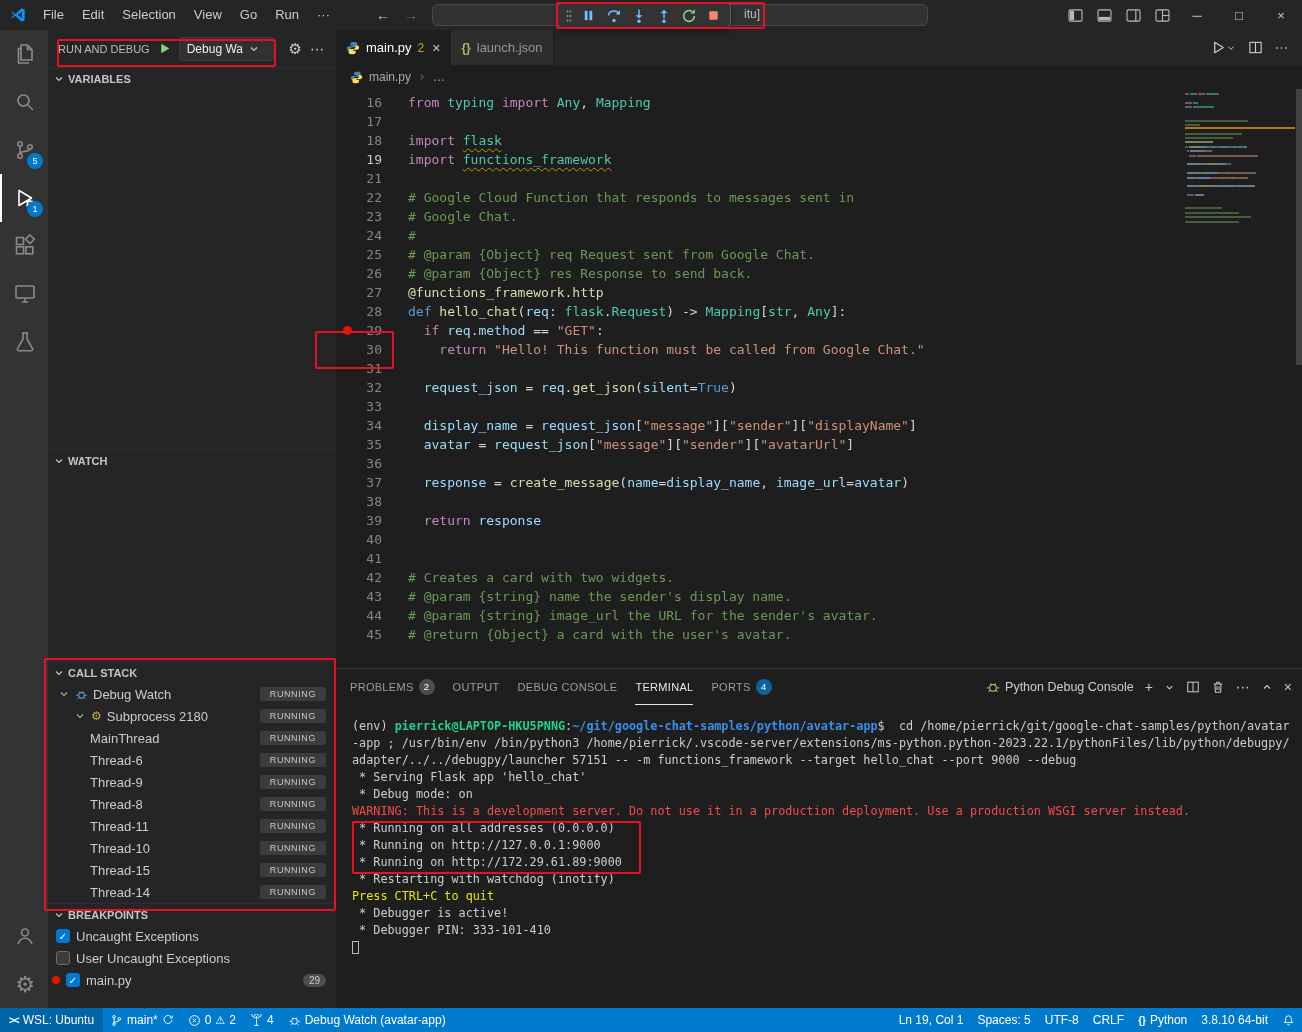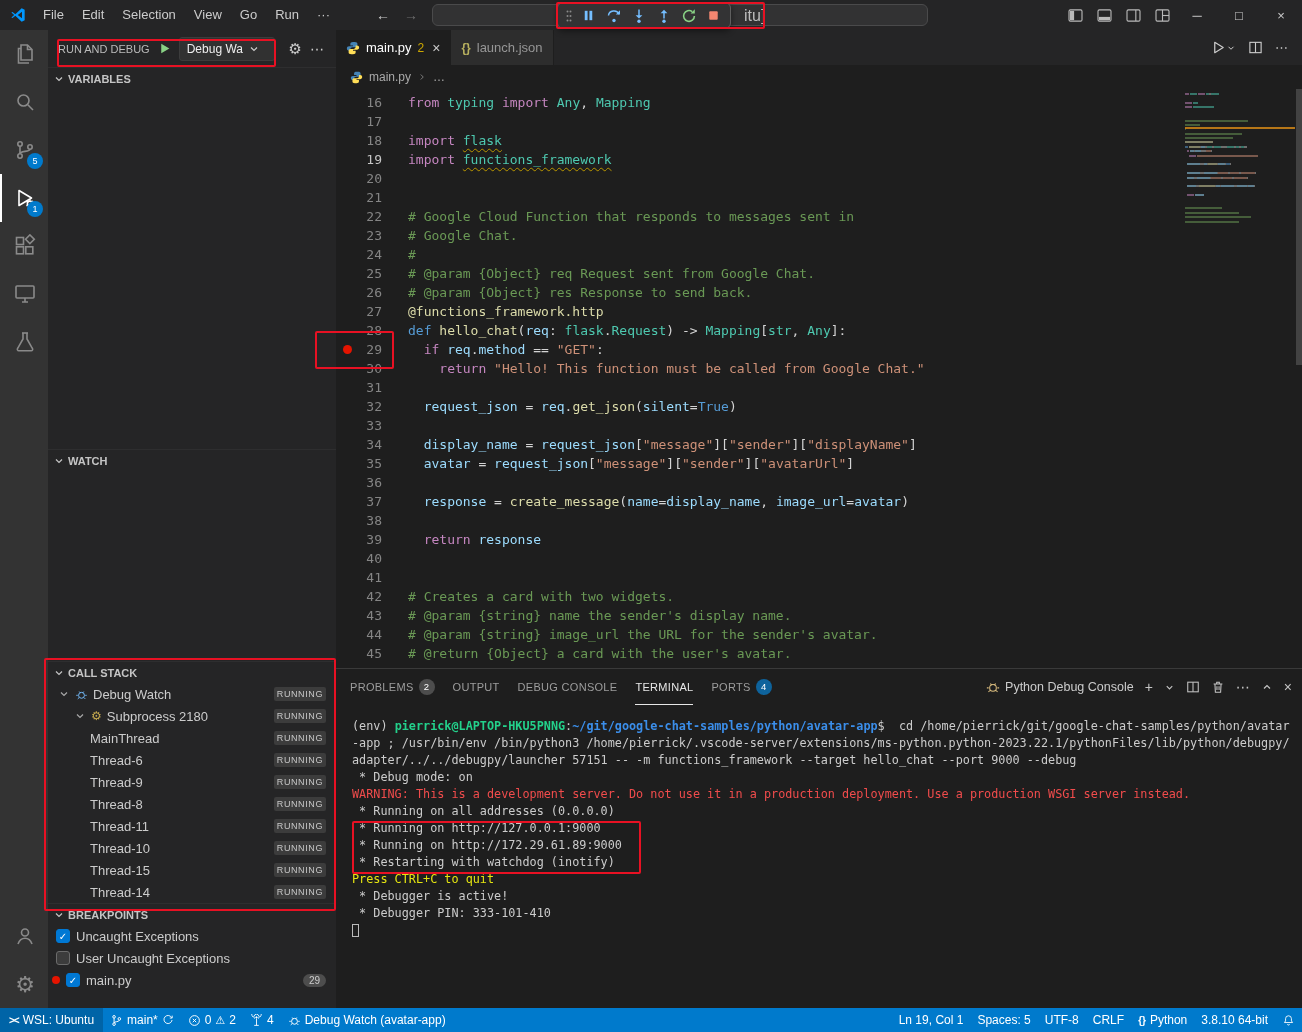--- a/index.html
+++ b/index.html
@@ -8,21 +8,21 @@
 .window{position:absolute;inset:0}
 
 
 .titlebar{position:absolute;top:0;left:0;right:0;height:30px;background:#252526;display:flex;align-items:center}
 .vscode-logo{margin:0 8px 0 10px;display:flex}
 .menu-bar{display:flex;align-items:center}
 .menu-item{padding:0 9px;font-size:13px;color:#cccccc;line-height:30px;cursor:default}
 .nav-arrows{position:absolute;left:376px;top:0;height:30px;display:flex;align-items:center;gap:14px;font-size:14px;color:#cccccc}
 .nav-arrow.dim{color:#6e6e6e}
 .command-center{position:absolute;left:432px;top:4px;width:496px;height:22px;background:#323233;border:1px solid #4a4a4b;border-radius:6px}
-.title-fragment{position:absolute;left:744px;top:7px;font-size:16px;color:#bcbcbc}
+.title-fragment{position:absolute;left:744px;top:7px;font-size:12px;color:#bcbcbc}
 .debug-toolbar{position:absolute;left:557px;top:2px;height:27px;display:flex;align-items:center;padding:0 4px;background:#333334;border:1px solid #5f5f5f;border-radius:6px;box-shadow:0 2px 6px rgba(0,0,0,.45);z-index:5}
 .dbg-btn{width:25px;height:25px;display:flex;align-items:center;justify-content:center;background:none;border:none;cursor:pointer}
 .grip{display:flex;align-items:center;padding:0 3px}
 .layout-controls{position:absolute;right:132px;top:0;height:30px;display:flex;align-items:center;gap:14px}
 .window-controls{position:absolute;right:0;top:0;height:30px;display:flex}
 .win-btn{width:42px;height:30px;display:flex;align-items:center;justify-content:center;font-size:13px;color:#cccccc}
 
 
 .main{position:absolute;top:30px;left:0;right:0;bottom:24px;display:flex}
 
@@ -41,21 +41,21 @@
 .play-btn{display:flex;align-items:center;cursor:pointer}
 .cfg-dd{display:flex;align-items:center;gap:5px;background:#313131;border:1px solid #3c3c3c;border-radius:3px;height:24px;padding:0 7px;min-width:96px;cursor:pointer}
 .cfg-dd .lbl{font-size:12px;color:#eeeeee;white-space:nowrap}
 .side-gear{margin-left:auto;font-size:15px;color:#cccccc;cursor:pointer;font-family:"DejaVu Sans",sans-serif}
 .side-more{font-size:14px;color:#cccccc;cursor:pointer;padding-right:2px}
 .section-header{height:22px;display:flex;align-items:center;gap:3px;padding-left:5px;font-size:11px;font-weight:bold;color:#c5c5c5;border-top:1px solid #2e2e2f}
 .sec-var-body{height:360px}
 .sec-watch-body{height:190px}
 .cs-list{height:220px;overflow:hidden}
 .cs-row{display:flex;align-items:center;height:22px;font-size:13px;color:#cccccc;gap:5px;padding-right:10px;cursor:pointer}
-.run-badge{margin-left:auto;font-size:9px;letter-spacing:.6px;color:#c8c8c8;background:#3c3c3c;padding:2px 3px;border-radius:2px}
+.run-badge{margin-left:auto;font-size:9px;letter-spacing:.6px;color:#c8c8c8;background:#3c3c3c;padding:2px 10px;border-radius:2px}
 .bp-list{flex:1;overflow:hidden}
 .bp-row{display:flex;align-items:center;height:22px;font-size:13px;color:#cccccc;gap:6px;padding:0 10px 0 8px;cursor:pointer}
 .chk{width:14px;height:14px;border:1px solid #6b6b6b;border-radius:3px;background:#3c3c3c;display:flex;align-items:center;justify-content:center;font-size:10px;color:#fff;flex:none}
 .chk.on{background:#0078d4;border-color:#0078d4}
 .bp-dot-side{width:8px;height:8px;border-radius:50%;background:#e51400;flex:none;margin-left:-4px}
 .line-badge{margin-left:auto;background:#4d4d4d;color:#cccccc;font-size:10px;border-radius:8px;padding:1px 6px}
 .mini-chevron{width:12px;height:12px;flex:none}
 .row-icon{width:13px;height:13px;flex:none}
 
 
@@ -459,21 +459,20 @@
           </svg>
         <span>…</span>
       </div>
 
       <div class="code-area">
         <div class="code-lines">
             <div class="code-row"><span class="bp-cell"></span><span class="ln">16</span><span class="ct"><span class="tok-k">from</span><span class="tok-d"> </span><span class="tok-t">typing</span><span class="tok-d"> </span><span class="tok-k">import</span><span class="tok-d"> </span><span class="tok-t">Any</span><span class="tok-d">, </span><span class="tok-t">Mapping</span></span></div>
             <div class="code-row"><span class="bp-cell"></span><span class="ln">17</span><span class="ct"></span></div>
             <div class="code-row"><span class="bp-cell"></span><span class="ln">18</span><span class="ct"><span class="tok-k">import</span><span class="tok-d"> </span><span class="tok-tu">flask</span></span></div>
             <div class="code-row"><span class="bp-cell"></span><span class="ln" style="color: rgb(198, 198, 198);">19</span><span class="ct"><span class="tok-k">import</span><span class="tok-d"> </span><span class="tok-tu">functions_framework</span></span></div>
-            <div class="code-row"><span class="bp-cell"></span><span class="ln">20</span><span class="ct"></span></div>
             <div class="code-row"><span class="bp-cell"></span><span class="ln">21</span><span class="ct"></span></div>
             <div class="code-row"><span class="bp-cell"></span><span class="ln">22</span><span class="ct"><span class="tok-c"># Google Cloud Function that responds to messages sent in</span></span></div>
             <div class="code-row"><span class="bp-cell"></span><span class="ln">23</span><span class="ct"><span class="tok-c"># Google Chat.</span></span></div>
             <div class="code-row"><span class="bp-cell"></span><span class="ln">24</span><span class="ct"><span class="tok-c">#</span></span></div>
             <div class="code-row"><span class="bp-cell"></span><span class="ln">25</span><span class="ct"><span class="tok-c"># @param {Object} req Request sent from Google Chat.</span></span></div>
             <div class="code-row"><span class="bp-cell"></span><span class="ln">26</span><span class="ct"><span class="tok-c"># @param {Object} res Response to send back.</span></span></div>
             <div class="code-row"><span class="bp-cell"></span><span class="ln">27</span><span class="ct"><span class="tok-f">@functions_framework.http</span></span></div>
             <div class="code-row"><span class="bp-cell"></span><span class="ln">28</span><span class="ct"><span class="tok-kb">def</span><span class="tok-d"> </span><span class="tok-f">hello_chat</span><span class="tok-d">(</span><span class="tok-v">req</span><span class="tok-d">: </span><span class="tok-t">flask</span><span class="tok-d">.</span><span class="tok-t">Request</span><span class="tok-d">) -&gt; </span><span class="tok-t">Mapping</span><span class="tok-d">[</span><span class="tok-t">str</span><span class="tok-d">, </span><span class="tok-t">Any</span><span class="tok-d">]:</span></span></div>
             <div class="code-row"><span class="bp-cell"><span class="bp-dot"></span></span><span class="ln">29</span><span class="ct"><span class="tok-d">  </span><span class="tok-k">if</span><span class="tok-d"> </span><span class="tok-v">req</span><span class="tok-d">.</span><span class="tok-v">method</span><span class="tok-d"> == </span><span class="tok-s">"GET"</span><span class="tok-d">:</span></span></div>
             <div class="code-row"><span class="bp-cell"></span><span class="ln">30</span><span class="ct"><span class="tok-d">    </span><span class="tok-k">return</span><span class="tok-d"> </span><span class="tok-s">"Hello! This function must be called from Google Chat."</span></span></div>
@@ -706,20 +705,21 @@
                   <path d="M4 10l4-4 4 4" fill="none" stroke="#c5c5c5" stroke-width="1.6"></path>
                 </svg>
               </span>
             <span class="pa-text">×</span>
           </div>
         </div>
         <div class="terminal">
             <div class="t-line"><span class="t-d">(env) </span><span class="t-g">pierrick@LAPTOP-HKU5PNNG</span><span class="t-d">:</span><span class="t-b">~/git/google-chat-samples/python/avatar-app</span><span class="t-d">$  cd /home/pierrick/git/google-chat-samples/python/avatar</span></div>
             <div class="t-line"><span class="t-d">-app ; /usr/bin/env /bin/python3 /home/pierrick/.vscode-server/extensions/ms-python.python-2023.22.1/pythonFiles/lib/python/debugpy/</span></div>
             <div class="t-line"><span class="t-d">adapter/../../debugpy/launcher 57151 -- -m functions_framework --target hello_chat --port 9000 --debug</span></div>
+            <div class="t-line"><span class="t-d"> * Serving Flask app 'hello_chat'</span></div>
             <div class="t-line"><span class="t-d"> * Debug mode: on</span></div>
             <div class="t-line"><span class="t-r">WARNING: This is a development server. Do not use it in a production deployment. Use a production WSGI server instead.</span></div>
             <div class="t-line"><span class="t-d"> * Running on all addresses (0.0.0.0)</span></div>
             <div class="t-line"><span class="t-d"> * Running on http://127.0.0.1:9000</span></div>
             <div class="t-line"><span class="t-d"> * Running on http://172.29.61.89:9000</span></div>
             <div class="t-line"><span class="t-d"> * Restarting with watchdog (inotify)</span></div>
             <div class="t-line"><span class="t-y">Press CTRL+C to quit</span></div>
             <div class="t-line"><span class="t-d"> * Debugger is active!</span></div>
             <div class="t-line"><span class="t-d"> * Debugger PIN: 333-101-410</span></div>
             <div class="t-line"><span class="t-cursor"></span></div>

